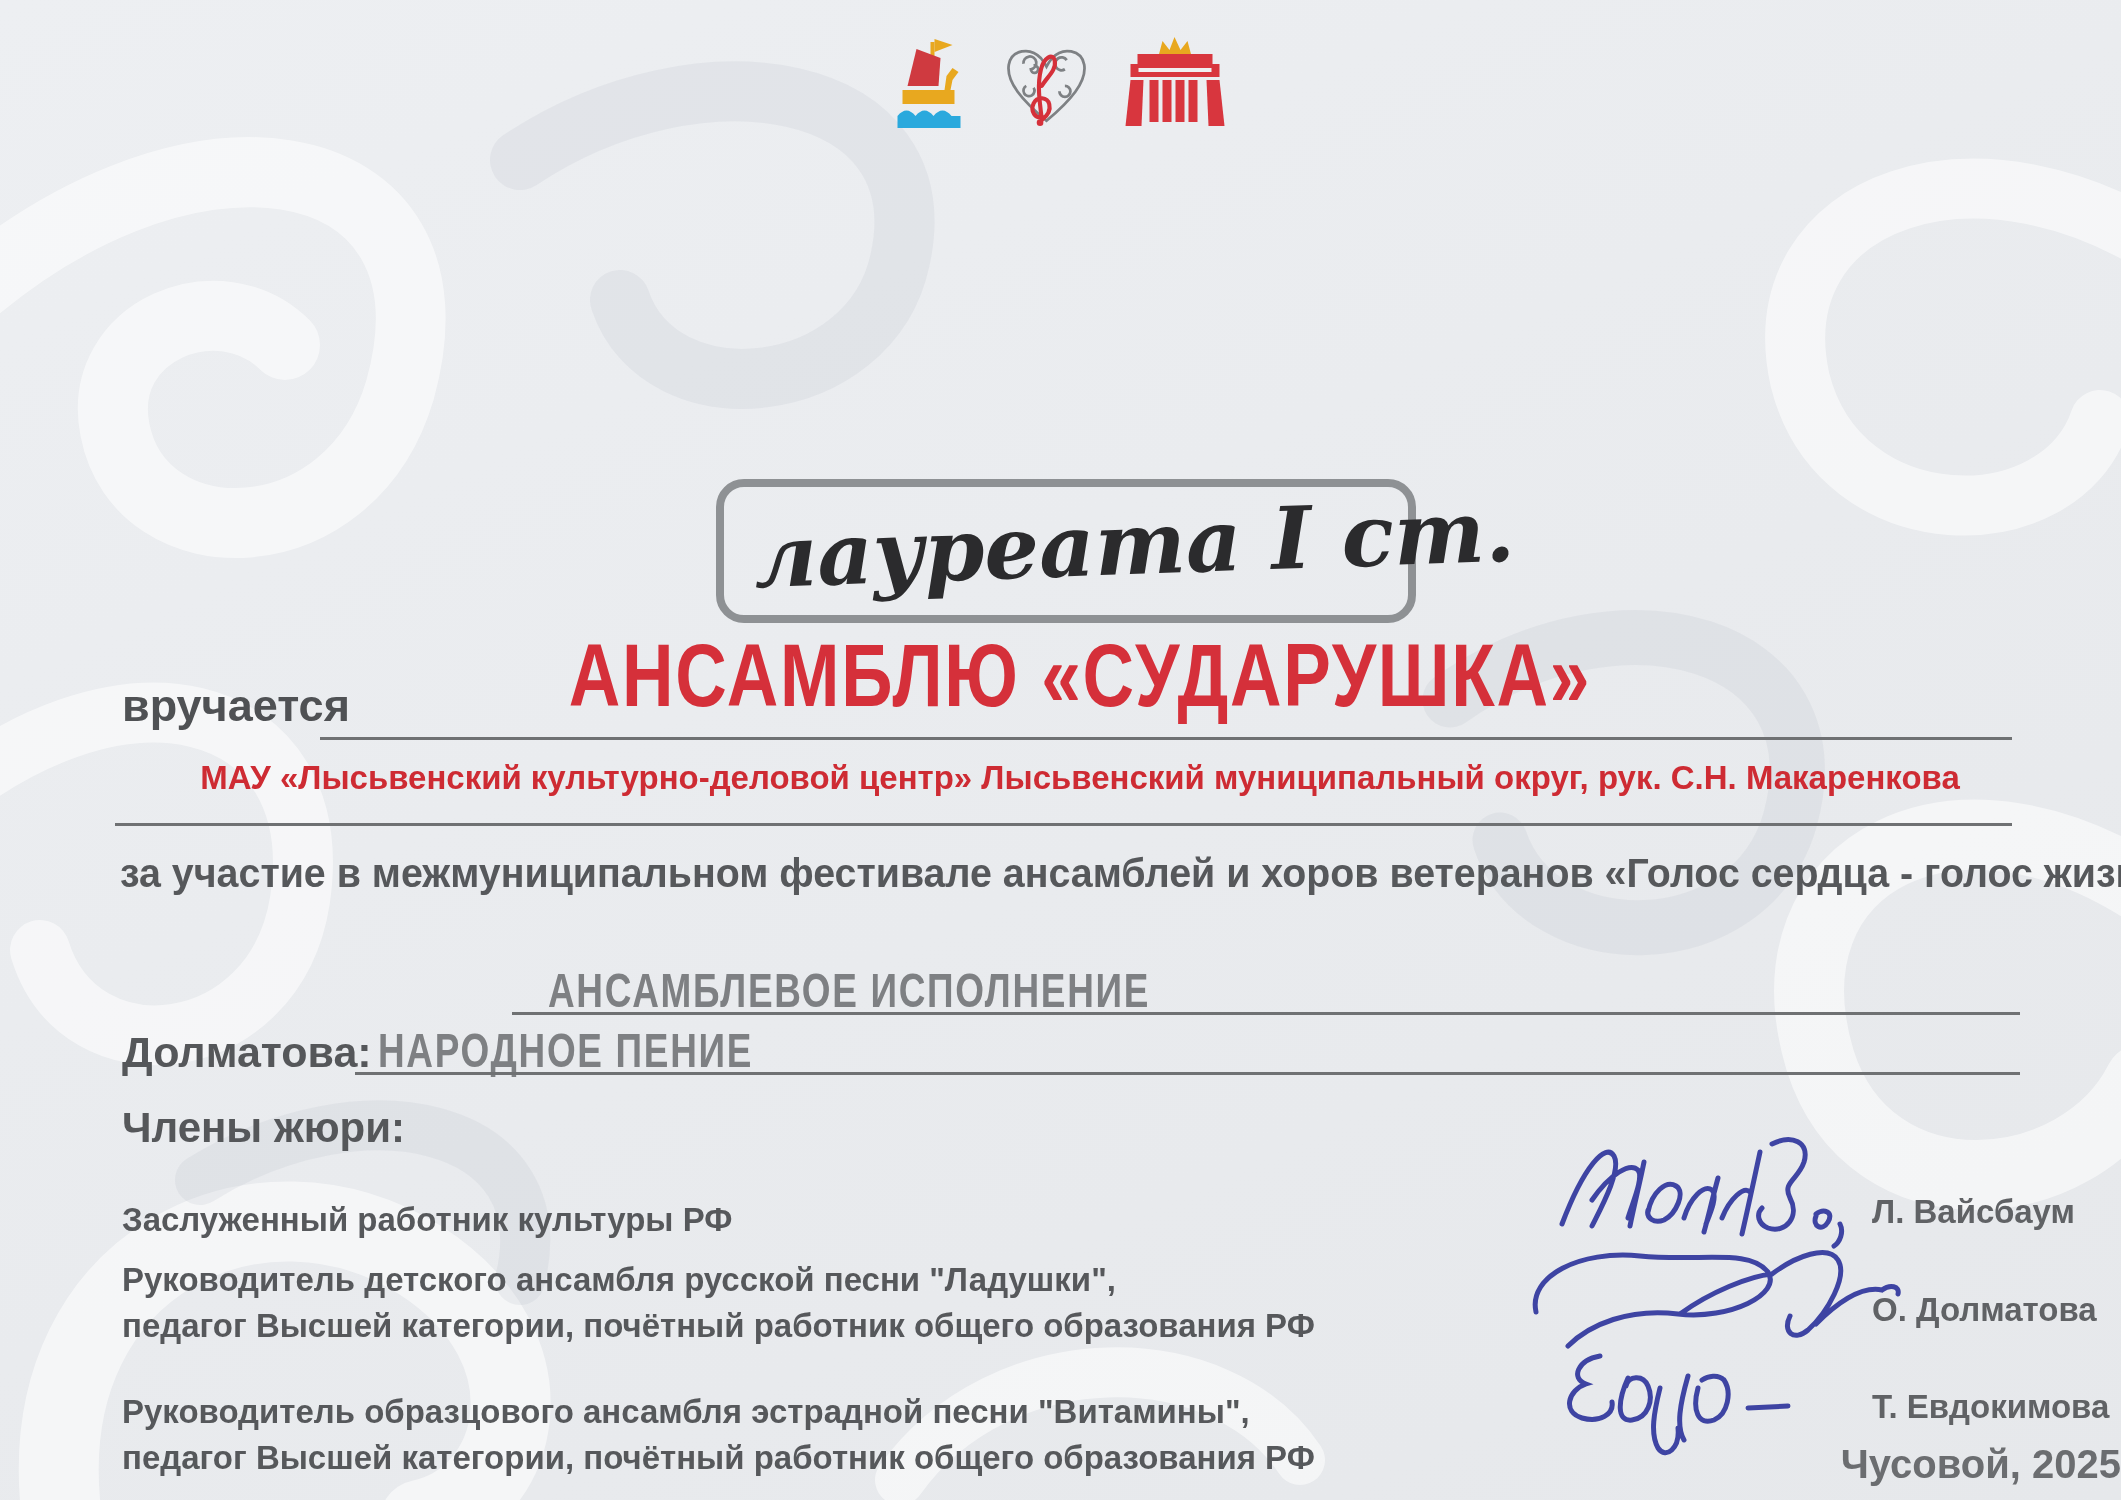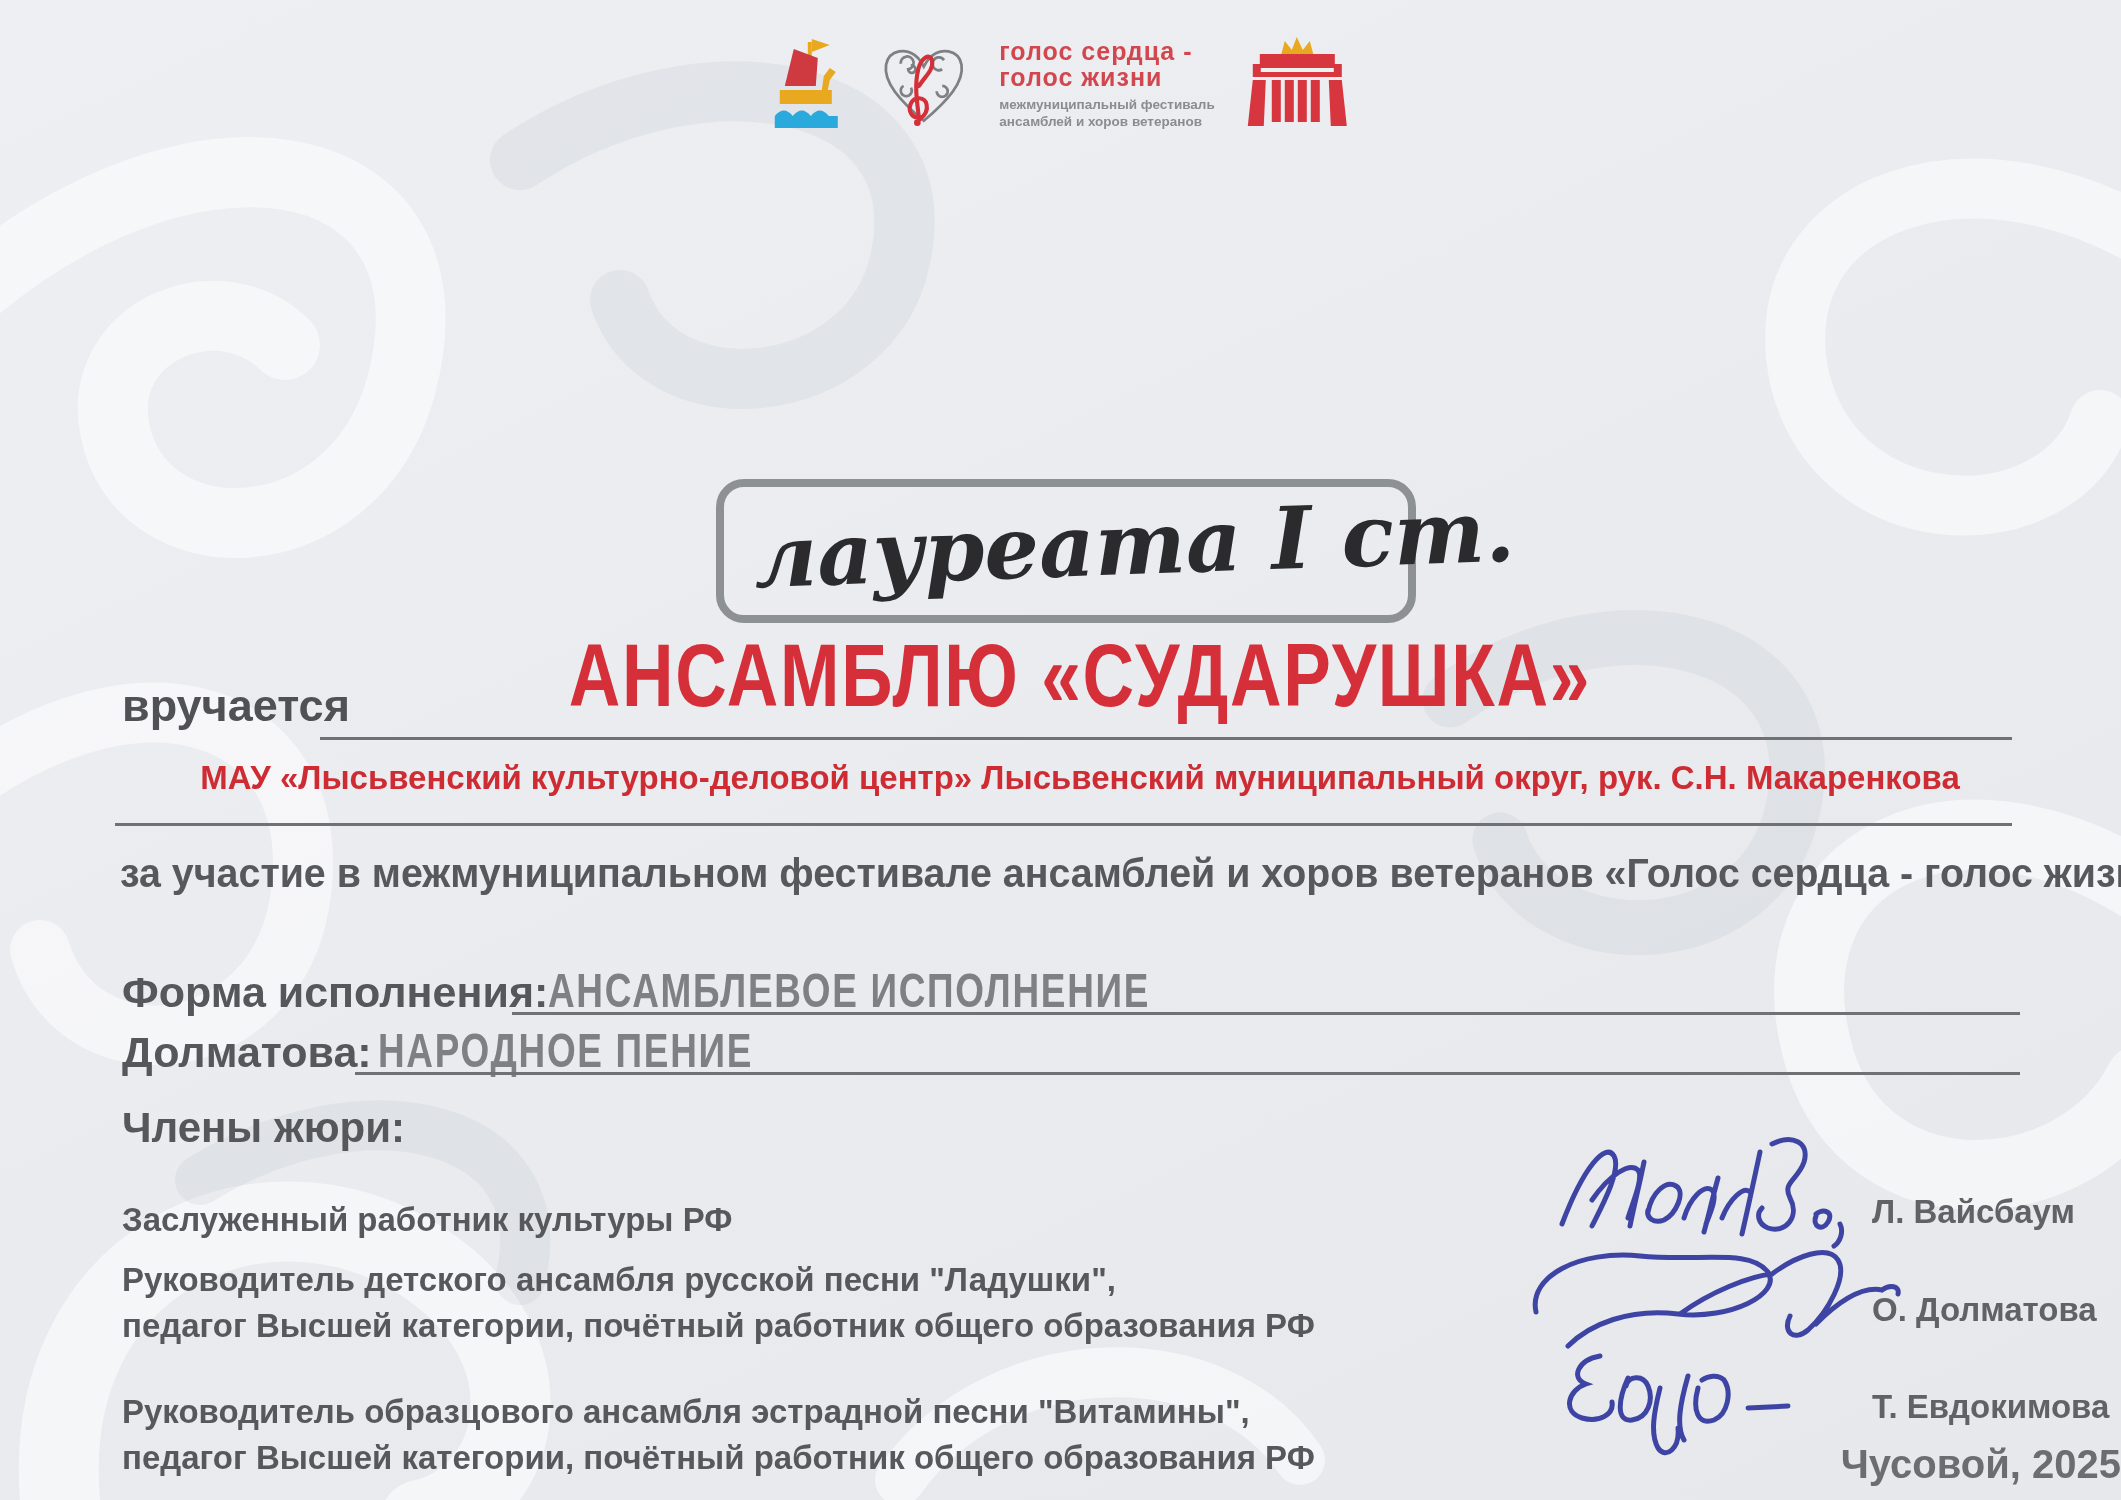--- a/index.html
+++ b/index.html
@@ -103,30 +103,20 @@
         <path d="M72,24 a7,7 0 1,0 -2,10"></path>
         <path d="M28,52 a6,6 0 1,0 8,2"></path>
         <path d="M70,52 a6,6 0 1,1 -6,6"></path>
       </g>
       <g>
         <path d="M46,86 C38,88 32,80 36,71 C40,63 51,64 53,72 C55,80 49,86 45,89 M45,89 C42,66 40,50 44,34 C47,22 57,15 59,25 C61,35 50,43 45,52" fill="none" stroke="#d5303a" stroke-width="4.5" stroke-linecap="round"></path>
         <circle cx="43" cy="92" r="3.6" fill="#d5303a"></circle>
       </g>
     </svg>
 
-    <div class="fest-text">
-      <div class="fest-title">
-        <span>голос сердца -</span>
-        <span>голос жизни</span>
-      </div>
-      <div class="fest-sub">
-        <span>межмуниципальный фестиваль</span>
-        <span>ансамблей и хоров ветеранов</span>
-      </div>
-    </div>
 
     <svg width="105" height="100" viewBox="0 0 105 100">
       <polygon points="36,22 40,7 47,16 52,3 58,16 65,7 69,22" fill="#e8a81f"></polygon>
       <rect x="15" y="20" width="75" height="12" fill="#d8363e"></rect>
       <rect x="8" y="30" width="89" height="13" fill="#d8363e"></rect>
       <rect x="16" y="34" width="73" height="4" fill="#eef0f2"></rect>
       <polygon points="8,46 21,46 19,92 3,92" fill="#d8363e"></polygon>
       <polygon points="84,46 97,46 102,92 86,92" fill="#d8363e"></polygon>
       <rect x="27" y="46" width="9" height="42" fill="#d8363e"></rect>
       <rect x="40" y="46" width="9" height="42" fill="#d8363e"></rect>
@@ -142,21 +132,20 @@
 
   <div class="presented">вручается</div>
   <div class="recipient">АНСАМБЛЮ «СУДАРУШКА»</div>
   <div class="rule rule-1"></div>
 
   <div class="org">МАУ «Лысьвенский культурно-деловой центр» Лысьвенский муниципальный округ, рук. С.Н. Макаренкова</div>
   <div class="rule rule-2"></div>
 
   <div class="participation">за участие в межмуниципальном фестивале ансамблей и хоров ветеранов «Голос сердца - голос жизни!».</div>
 
-  <div class="flabel lab-form">Форма исполнения:</div>
   <div class="fvalue val-form">АНСАМБЛЕВОЕ ИСПОЛНЕНИЕ</div>
   <div class="rule rule-3"></div>
 
   <div class="flabel lab-nom">Долматова:</div>
   <div class="fvalue val-nom">НАРОДНОЕ ПЕНИЕ</div>
   <div class="rule rule-4"></div>
 
   <div class="jury-head">Члены жюри:</div>
 
   <div class="jtitle jt-1">

